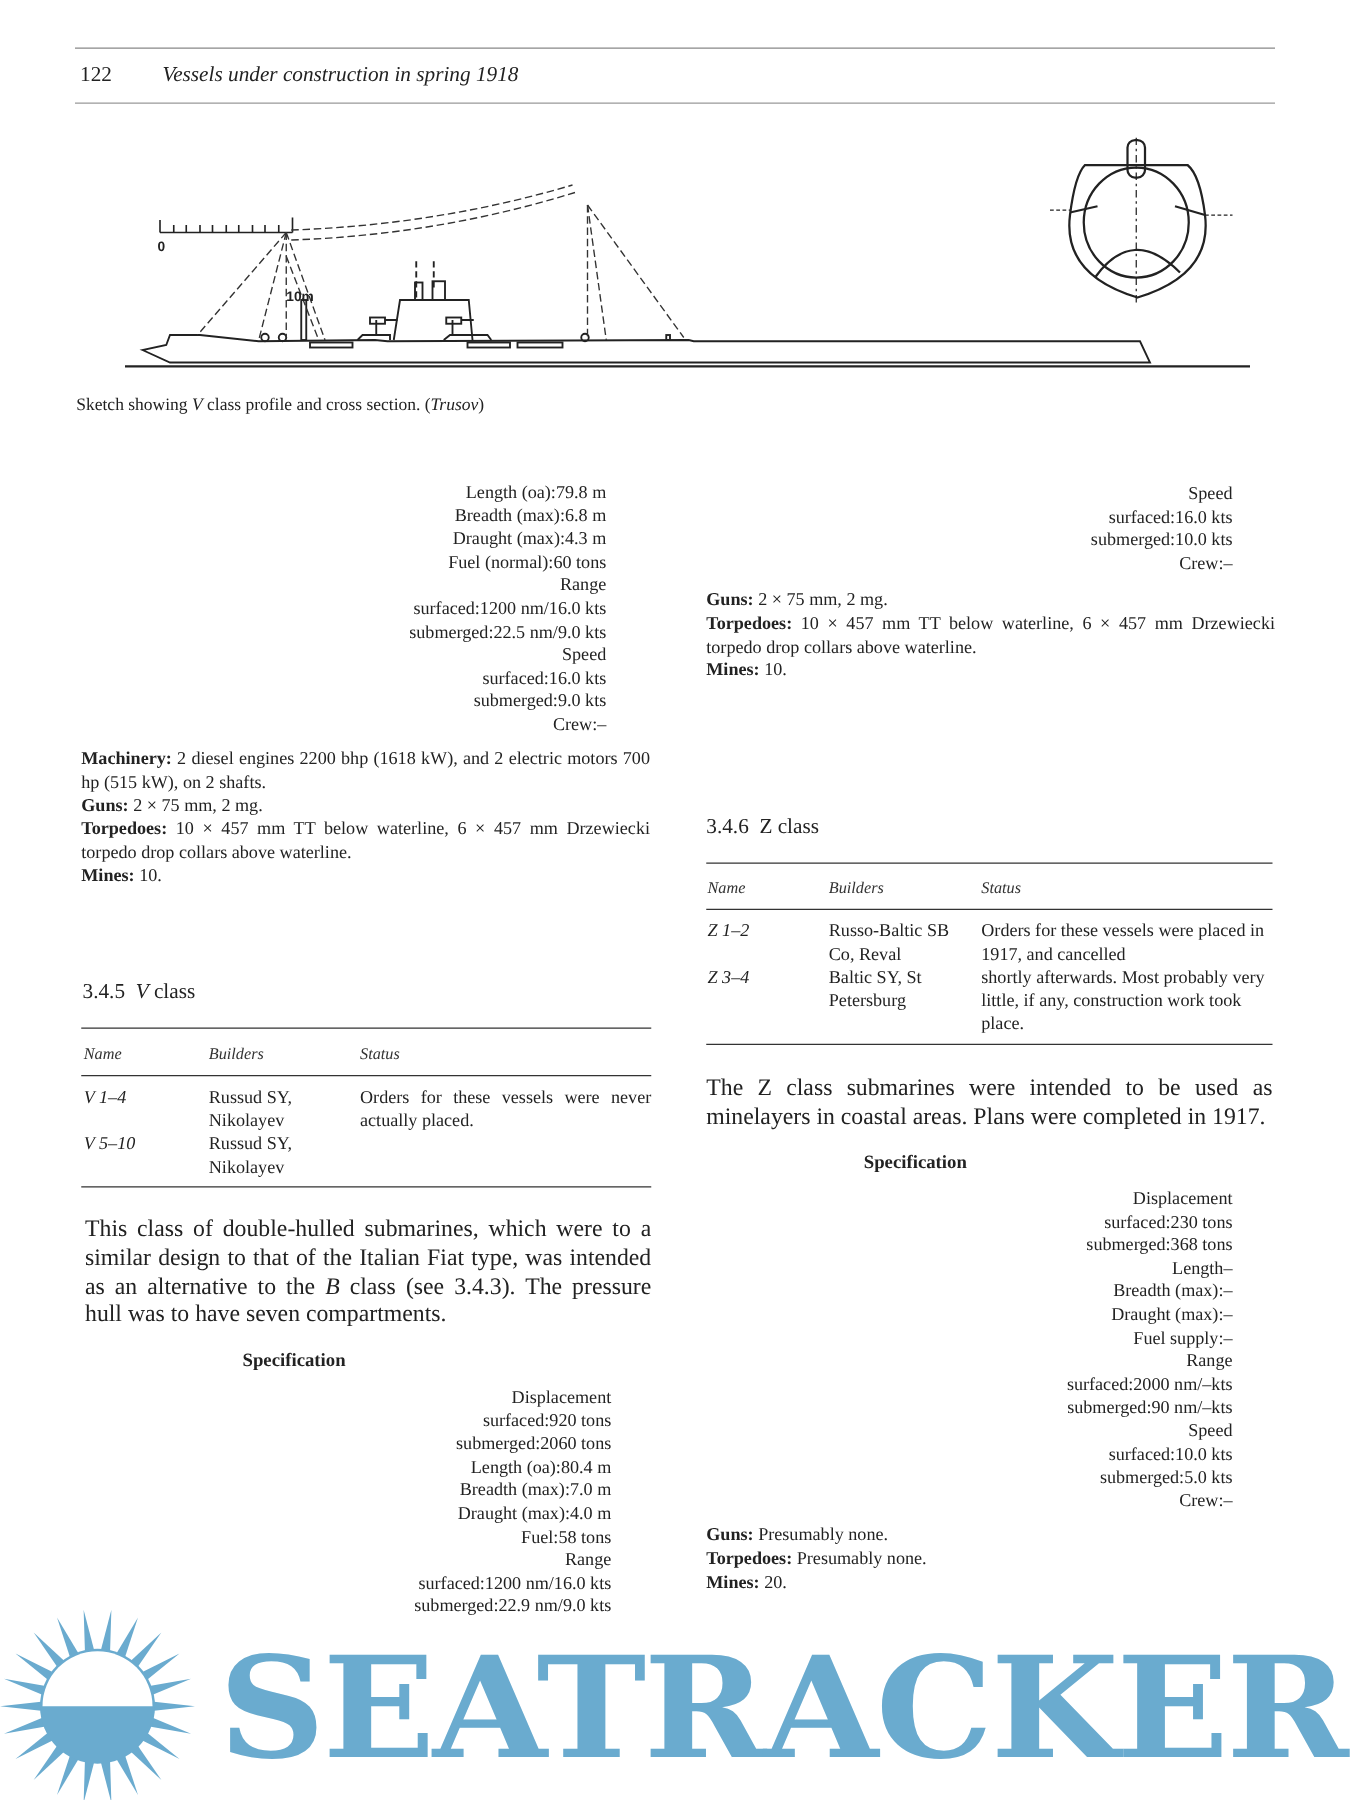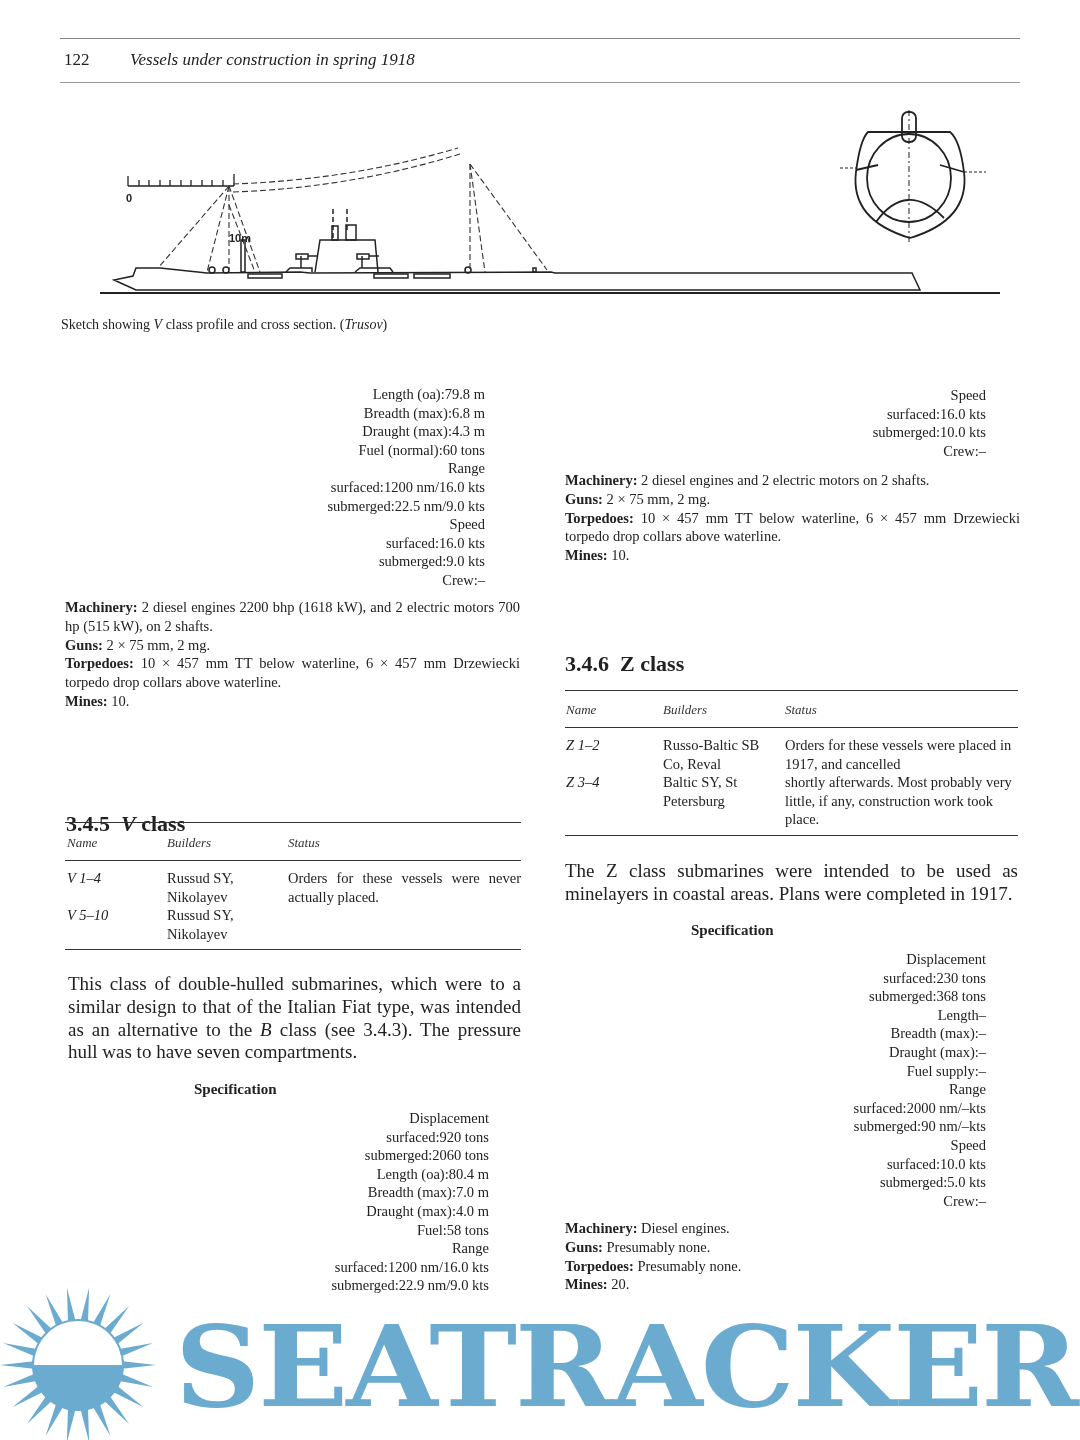--- a/index.html
+++ b/index.html
@@ -9,21 +9,21 @@
   .rule { position: absolute; height: 0; border-top: 1.5px solid #333; }
   .header-num { left: 64px; top: 50px; font-size: 17px; font-family: "Liberation Serif", serif; }
   .header-title { left: 130px; top: 50px; font-size: 17px; font-style: italic; font-family: "Liberation Serif", serif; }
   .caption { left: 61px; top: 317px; font-size: 14px; font-family: "Liberation Serif", serif; }
   .caption i { font-style: italic; }
   .spec { position: absolute; font-family: "Liberation Serif", serif; font-size: 14.5px; }
   .spec .row { display: flex; justify-content: flex-end; height: 18.6px; line-height: 18.6px; }
   .spec .row.indent .lbl { padding-left: 18px; }
   .note { position: absolute; font-family: "Liberation Serif", serif; font-size: 14.5px; line-height: 18.8px; }
   .note b { font-weight: bold; }
-  .sec-title { position: absolute; font-family: "Liberation Serif", serif; font-size: 22px; font-weight: bold; }
+  .sec-title { position: absolute; font-family: "Liberation Serif", serif; font-size: 17px; font-weight: normal; }
   .sec-title i { font-style: italic; }
   table.cls { position: absolute; border-collapse: collapse; font-family: "Liberation Serif", serif; font-size: 14.5px; }
   table.cls th { font-style: italic; font-weight: normal; font-size: 13px; text-align: left; padding: 9px 0 9px 0; color: #333; }
   table.cls td { vertical-align: top; padding: 0; line-height: 18.6px; }
   .para { position: absolute; font-family: Liberation Serif, serif; font-size: 19px; line-height: 22.8px; text-align: justify; }
   .para i { font-style: italic; }
   .spec-head { position: absolute; font-family: "Liberation Serif", serif; font-size: 15px; font-weight: bold; text-align: left; }
   .wm { position: absolute; left: 175px; top: 1308px; font-family: "DejaVu Serif", serif; font-weight: bold; font-size: 118px; letter-spacing: -2px; color: #6aabcf; line-height: 1; transform: scaleY(0.95); }
 </style>
 </head>
@@ -161,21 +161,21 @@
     </div>
   </div>
 
 <div class="note" style="left:65px; top:598px; width:455px;">
   <div style="text-align:justify"><b>Machinery:</b><span> 2 diesel engines 2200 bhp (1618 kW), and 2 electric motors 700 hp (515 kW), on 2 shafts.</span></div>
   <div><b>Guns:</b><span> 2 × 75 mm, 2 mg.</span></div>
   <div style="text-align:justify"><b>Torpedoes:</b><span> 10 × 457 mm TT below waterline, 6 × 457 mm Drzewiecki torpedo drop collars above waterline.</span></div>
   <div><b>Mines:</b><span> 10.</span></div>
 </div>
 
-<div class="sec-title" style="left:66px; top:783px;margin-top:28px;">
+<div class="sec-title" style="left:66px; top:783px;">
   <span>3.4.5</span>&nbsp;
   <i>V</i>
   <span>class</span>
 </div>
 
 <div class="rule" style="left:65px; top:822px; width:456px;"></div>
 <table class="cls" style="left:67px; top:826px; width:454px;">
   <thead>
     <tr>
       <th style="width:100px">Name</th>
@@ -264,21 +264,20 @@
       <span class="lbl">submerged:</span>
       <span class="val">10.0 kts</span>
     </div>
     <div class="row">
       <span class="lbl">Crew:</span>
       <span class="val">–</span>
     </div>
   </div>
 
 <div class="note" style="left:565px; top:471px; width:455px;">
-  <div><b>Machinery:</b><span> 2 diesel engines and 2 electric motors on 2 shafts.</span></div>
   <div><b>Guns:</b><span> 2 × 75 mm, 2 mg.</span></div>
   <div style="text-align:justify"><b>Torpedoes:</b><span> 10 × 457 mm TT below waterline, 6 × 457 mm Drzewiecki torpedo drop collars above waterline.</span></div>
   <div><b>Mines:</b><span> 10.</span></div>
 </div>
 
 <div class="sec-title" style="left:565px; top:651px;">
   <span>3.4.6</span>&nbsp;
   <span>Z</span>
   <span>class</span>
 </div>
@@ -368,21 +367,20 @@
       <span class="lbl">submerged:</span>
       <span class="val">5.0 kts</span>
     </div>
     <div class="row">
       <span class="lbl">Crew:</span>
       <span class="val">–</span>
     </div>
   </div>
 
 <div class="note" style="left:565px; top:1219px; width:455px;">
-  <div><b>Machinery:</b><span> Diesel engines.</span></div>
   <div><b>Guns:</b><span> Presumably none.</span></div>
   <div><b>Torpedoes:</b><span> Presumably none.</span></div>
   <div><b>Mines:</b><span> 20.</span></div>
 </div>
 
 <svg class="abs" style="left:0px; top:1283px;" width="160" height="160" viewBox="0 0 160 160">
   <g id="sun-rays" fill="#6aabcf">
       <polygon points="117.77081207087589,77.72419513739548 156,82 117.77081207087589,86.27580486260452"></polygon>
       <polygon points="117.36444817344464,89.10212785017214 152.84045194193078,103.97513943363151 114.95518130045147,97.3073372946036"></polygon>
       <polygon points="113.76901079438845,99.9046884025085 143.61777556083211,124.1699837615366 109.1456615219902,107.09876029523409"></polygon>

